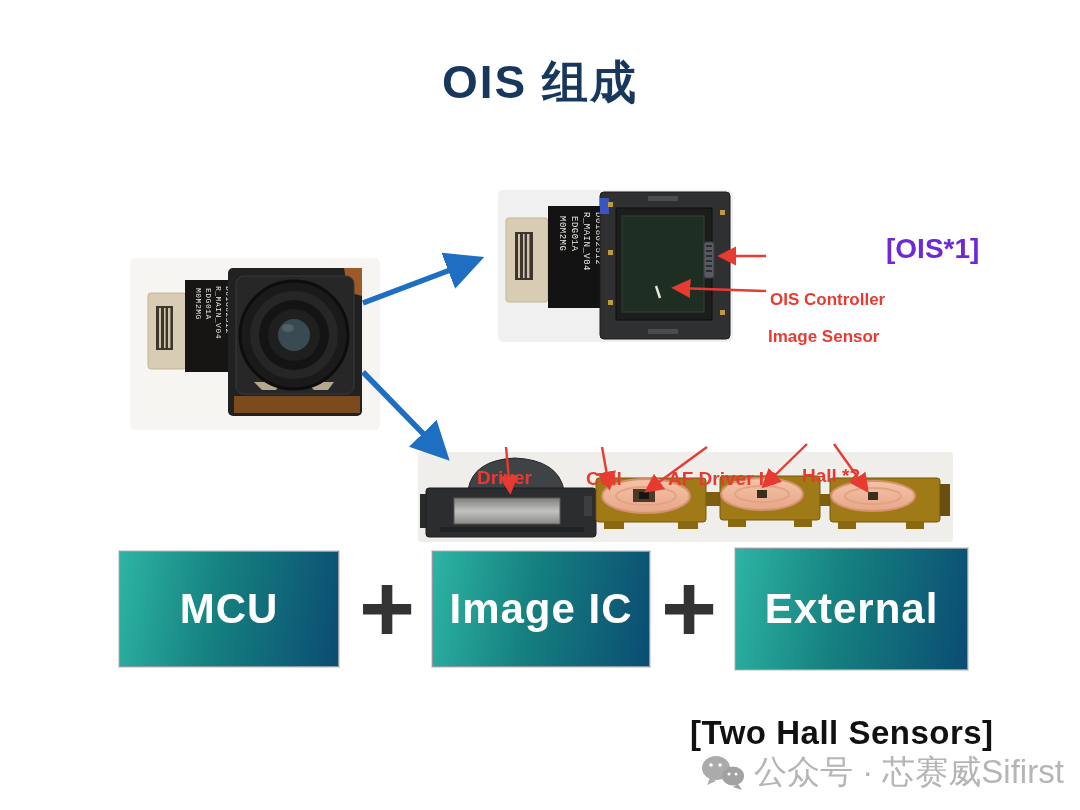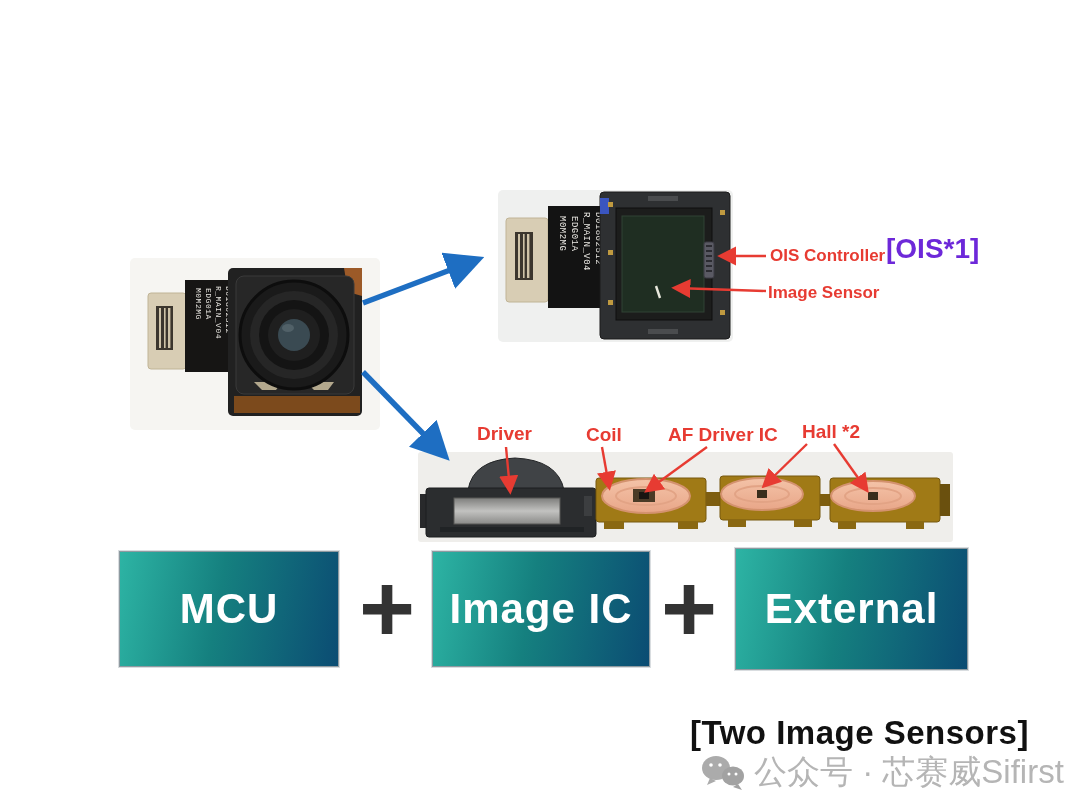--- a/index.html
+++ b/index.html
@@ -1,40 +1,41 @@
 <!DOCTYPE html>
 <html><head>
 <meta charset="utf-8">
 <style>
   html,body{margin:0;padding:0;background:#fff;}
   .slide{position:relative;width:1080px;height:810px;background:#ffffff;overflow:hidden;
          font-family:"Liberation Sans",sans-serif;}
   .abs{position:absolute;}
   .title{left:0;right:0;top:52px;text-align:center;font-size:46px;font-weight:800;
          color:#17375c;letter-spacing:2px;}
-  .red-label{color:#e73b32;font-weight:600;font-size:19px;white-space:nowrap;}
+  .red-label{color:#e73b32;font-weight:600;font-size:19px;white-space:nowrap;margin-top:44px;}
   .red-label.sm{font-size:17px;}
   .navy-tag{color:#6d28d9;font-weight:800;font-size:28px;white-space:nowrap;}
   .note{font-size:33px;font-weight:800;color:#111;white-space:nowrap;letter-spacing:0.5px;}
   .watermark{display:flex;align-items:center;gap:8px;color:#b5b5b5;font-size:33px;white-space:nowrap;}
   .boxrow-box{top:551px;height:114px;display:flex;align-items:center;justify-content:center;
         background:linear-gradient(100deg,#2db4a4 0%,#15807f 45%,#0b4c73 100%);
         border:1px solid #8e9aa0;box-shadow:0 0 0 1px #d9dde0;}
   .boxrow-box span{color:#fff;font-weight:700;font-size:42px;letter-spacing:1px;}
   .plus{display:flex;align-items:center;justify-content:center;color:#333;
         font-size:96px;font-weight:900;line-height:1;}
   svg{display:block;}
   .overlay{pointer-events:none;}
   text.flex-txt{fill:#e9e7e2;font-family:"Liberation Mono",monospace;letter-spacing:0.5px;}
 </style>
 </head>
 <body>
 
 <div class="slide">
 
+  <div class="abs title">OIS 组成</div>
 
   <svg class="abs" style="left:130px;top:248px;" width="250" height="190" viewBox="0 0 250 190">
     <rect x="0" y="10" width="250" height="172" rx="5" fill="#f6f5f2"></rect>
 
     <g>
       <rect x="18" y="45" width="38" height="76" rx="3" fill="#d8cdb4" stroke="#c0b496"></rect>
       <rect x="26" y="58" width="17" height="44" fill="#3c362e"></rect>
       <rect x="29" y="60" width="2" height="40" fill="#cfc3a8"></rect>
       <rect x="34" y="60" width="1.6" height="40" fill="#cfc3a8"></rect>
       <rect x="38" y="60" width="2.4" height="40" fill="#cfc3a8"></rect>
@@ -203,21 +204,21 @@
   </div>
   <div class="abs plus" style="left:352px;top:556px;width:70px;height:106px;">+</div>
   <div class="abs boxrow-box" style="left:432px;width:216px;">
     <span>Image IC</span>
   </div>
   <div class="abs plus" style="left:654px;top:556px;width:70px;height:106px;">+</div>
   <div class="abs boxrow-box" style="left:735px;top:548px;width:231px;height:120px;">
     <span>External</span>
   </div>
 
-  <div class="abs note" style="left:690px;top:714px;">[Two Image Sensors]</div>
+  <div class="abs note" style="left:690px;top:714px;">[Two Hall Sensors]</div>
   <div class="abs watermark" style="left:700px;top:750px;">
     <svg width="46" height="38" viewBox="0 0 46 38">
       <ellipse cx="16" cy="14" rx="14" ry="12" fill="#ababab"></ellipse>
       <path d="M10,24 l-3,7 l9,-4 z" fill="#ababab"></path>
       <circle cx="11" cy="11" r="1.8" fill="#fff"></circle>
       <circle cx="20" cy="11" r="1.8" fill="#fff"></circle>
       <ellipse cx="33" cy="22" rx="11" ry="9.5" fill="#a2a2a2"></ellipse>
       <path d="M38,30 l4,6 l-9,-3 z" fill="#a2a2a2"></path>
       <circle cx="29" cy="20" r="1.5" fill="#fff"></circle>
       <circle cx="36" cy="20" r="1.5" fill="#fff"></circle>

